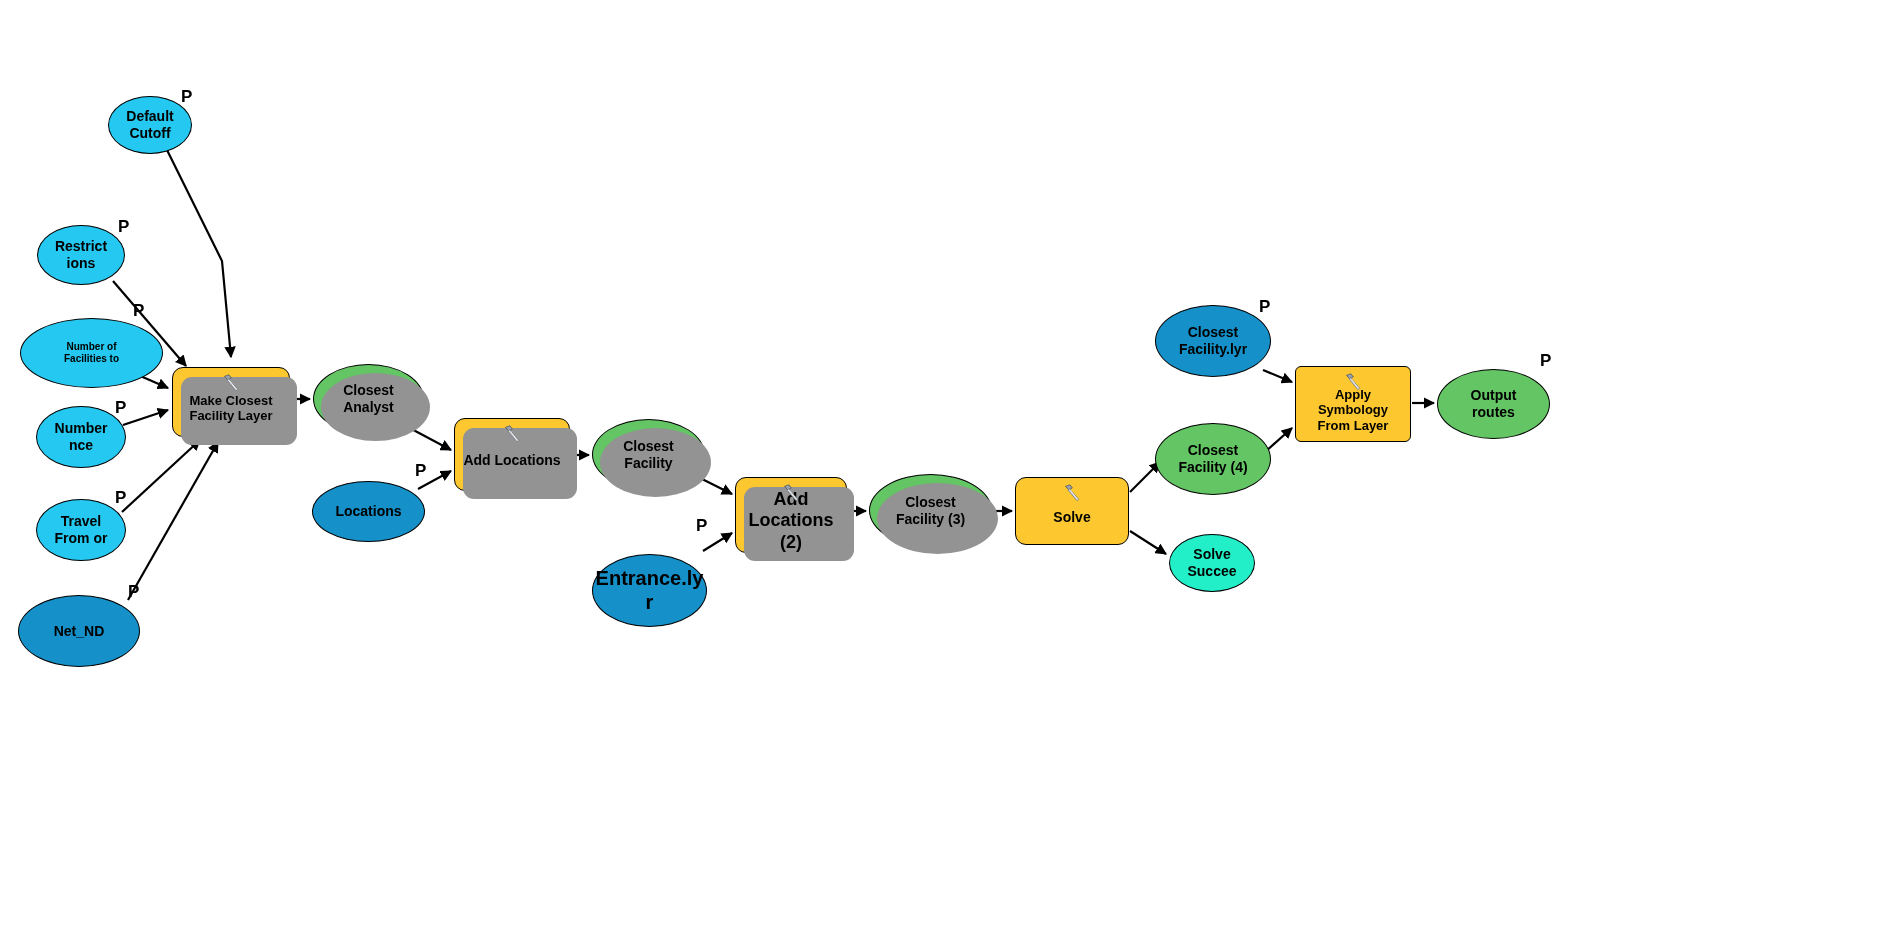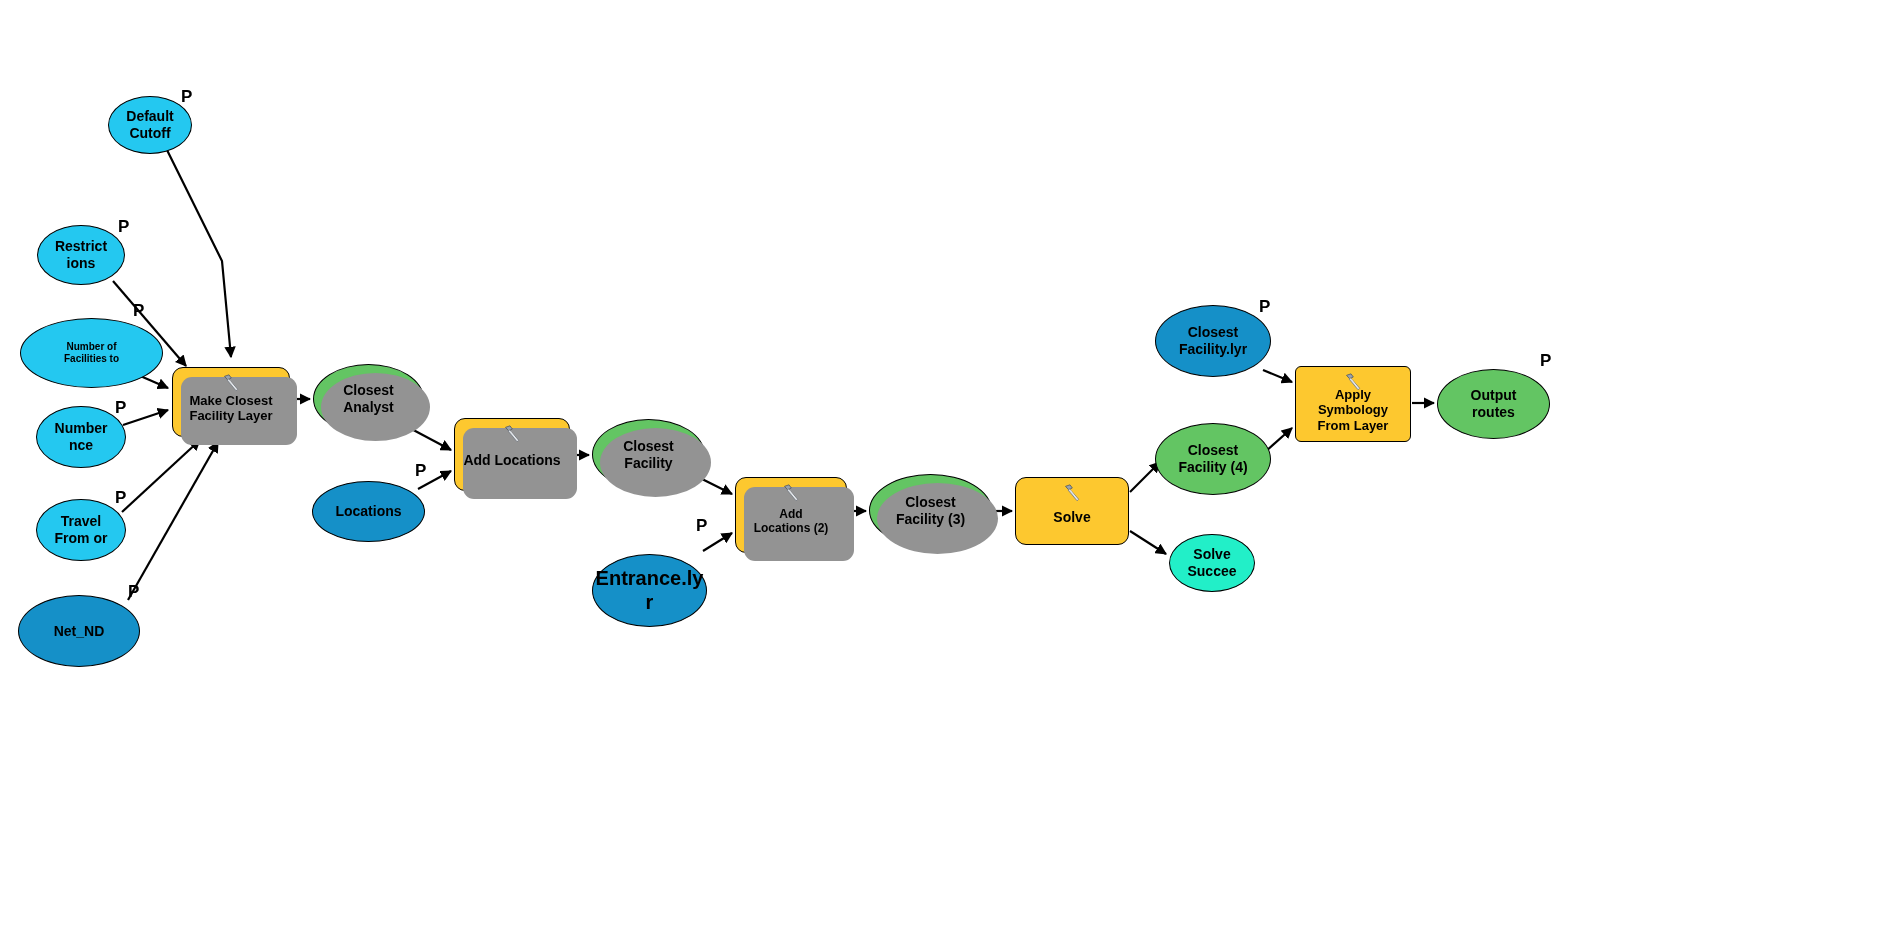--- a/index.html
+++ b/index.html
@@ -172,21 +172,21 @@
         <span class="node-label">Add Locations</span>
       </div>
       <div class="node ellipse derived shadowed" style="left: 592px; top: 419px; width: 113px; height: 71px; font-size: 14px;">
         <span class="node-label">Closest
 Facility</span>
       </div>
       <div class="node ellipse data" style="left: 592px; top: 554px; width: 115px; height: 73px; font-size: 20px;">
         <span class="node-label">Entrance.ly
 r</span>
       </div>
-      <div class="node toolbox shadowed" style="left: 735px; top: 477px; width: 112px; height: 76px; font-size: 12px;">
+      <div class="node toolbox shadowed" style="left: 735px; top: 477px; width: 112px; height: 76px; font-size: 18px;">
         <svg class="hammer" viewBox="0 0 24 24">
           <path d="M4.2 4.0 L9.6 2.2 L12.4 6.0 L8.0 8.2 Z" fill="#9aa3ad" stroke="#4b525a" stroke-width="0.9" stroke-linejoin="round"></path>
           <path d="M9.0 7.0 L20.0 19.5 L18.0 21.3 L7.4 8.6 Z" fill="#d8dde2" stroke="#6b7179" stroke-width="0.9" stroke-linejoin="round"></path>
           <path d="M10.0 8.4 L18.8 20.0" stroke="#ffffff" stroke-width="0.8" opacity="0.85"></path>
         </svg>
         <span class="node-label">Add
 Locations (2)</span>
       </div>
       <div class="node ellipse derived shadowed" style="left: 869px; top: 474px; width: 123px; height: 73px; font-size: 14px;">
         <span class="node-label">Closest

